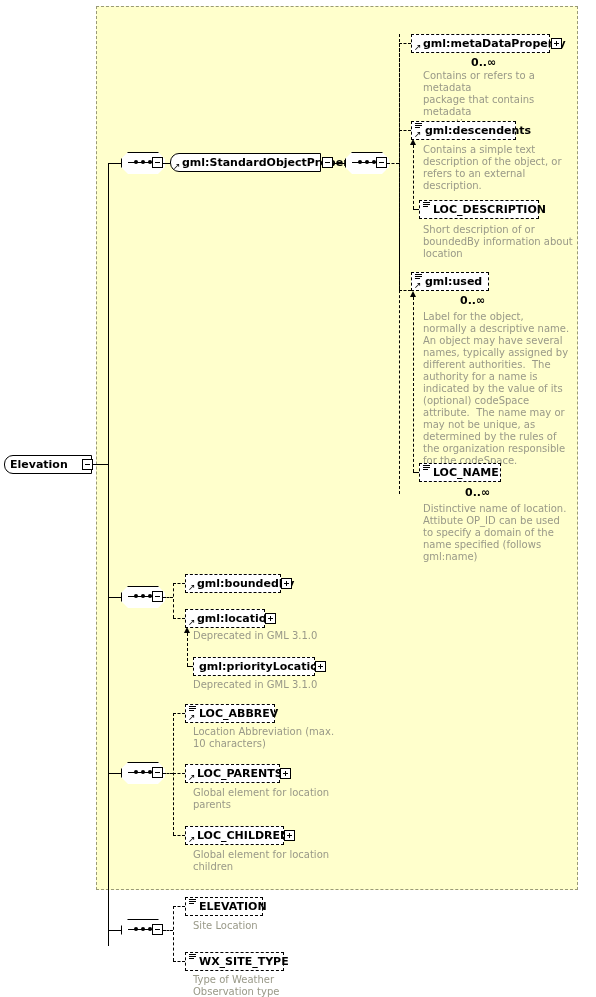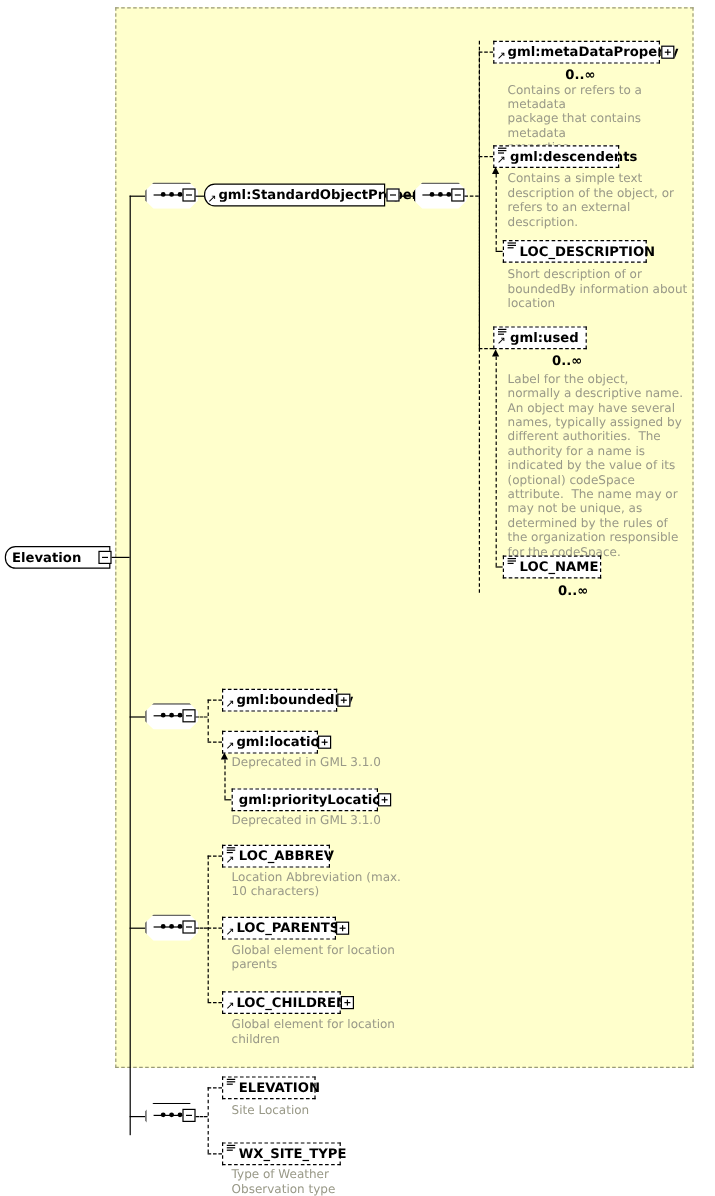--- a/index.html
+++ b/index.html
@@ -264,20 +264,25 @@
   <div class="node node-dashed" style="left:419px;top:463px;width:82px;">
     <div class="shadow"></div>
     <span class="simple-glyph">
         <i></i>
         <i></i>
         <i></i>
       </span>
     <span class="node-label indent2">LOC_NAME</span>
   </div>
   <div class="card" style="left:465px;top:486px;">0..∞</div>
+  <div class="annot" style="left:423px;top:503px;width:170px;">Distinctive name of location.
+Attibute OP_ID can be used
+to specify a domain of the
+name specified (follows
+gml:name)</div>
 
   <div class="ln h" style="left:108px;top:597px;width:13px;"></div>
   <div class="seq" style="left:121px;top:586px;">
     <div class="octshadow"></div>
     <div class="oct"></div>
     <div class="bar"></div>
     <div class="dot d1"></div>
     <div class="dot d2"></div>
     <div class="dot d3"></div>
   </div>

